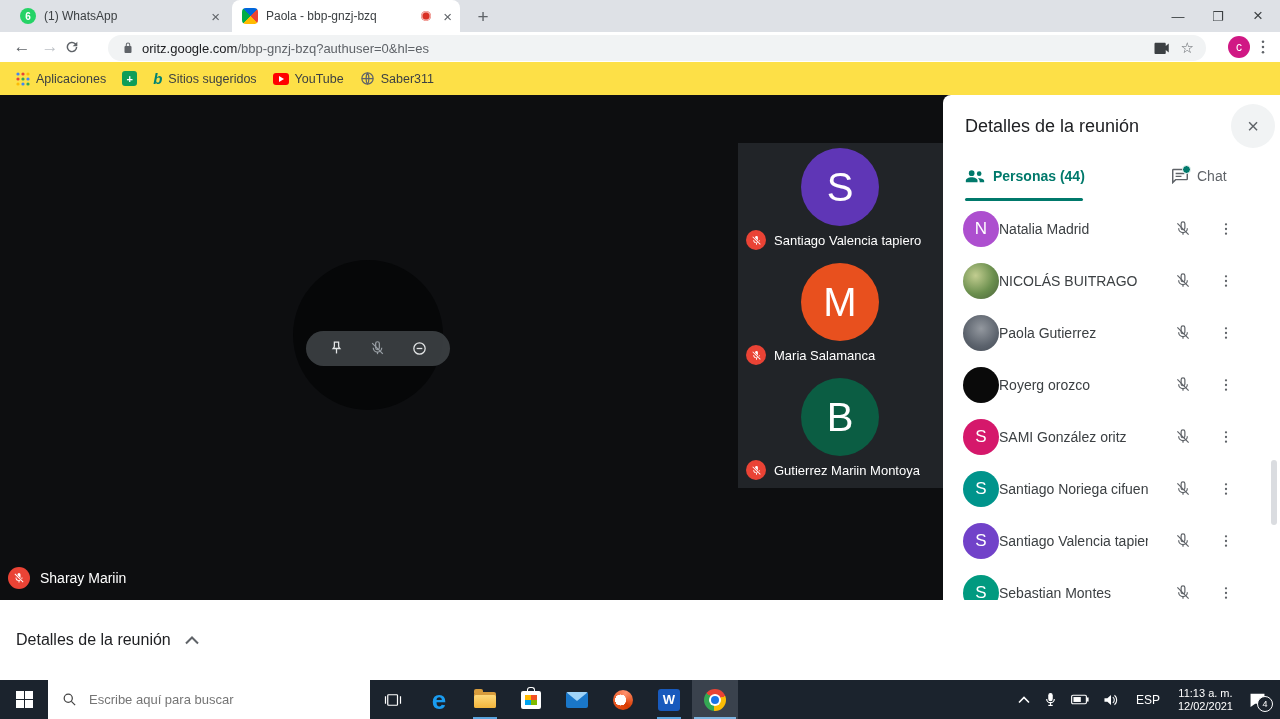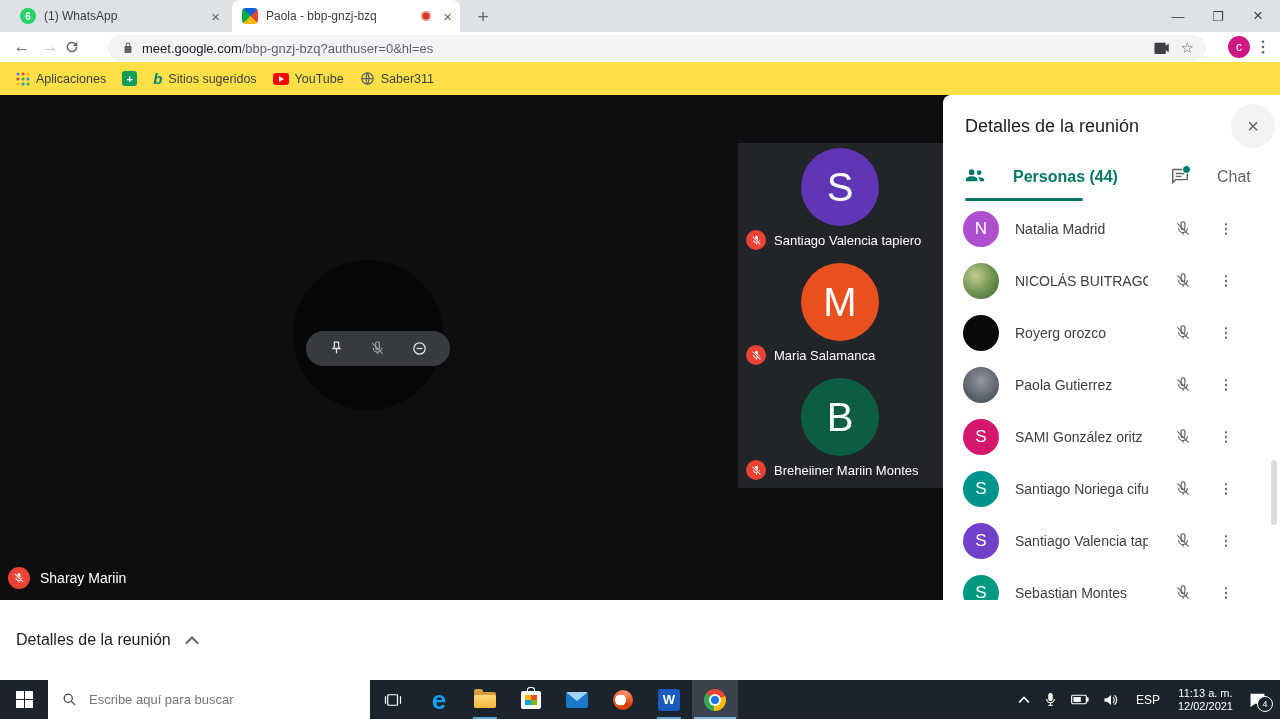--- a/index.html
+++ b/index.html
@@ -62,31 +62,31 @@
     color:#fff;font-size:40px;display:flex;align-items:center;justify-content:center;}
   .tile-foot{position:absolute;left:8px;bottom:8px;display:flex;align-items:center;max-width:192px;}
   .tile-name{color:#fff;font-size:13px;margin-left:8px;white-space:nowrap;}
 
   
   .panel{position:absolute;left:943px;top:0;width:337px;height:505px;background:#fff;border-radius:8px 0 0 0;overflow:hidden;}
   .panel-title{position:absolute;left:22px;top:21px;font-size:18px;color:#202124;}
   .panel-close{position:absolute;left:288px;top:9px;width:44px;height:44px;border-radius:50%;background:#f1f3f4;
     color:#5f6368;font-size:20px;display:flex;align-items:center;justify-content:center;}
   .ptabs{position:absolute;left:0;top:65px;width:337px;height:40px;}
-  .ptab{position:absolute;display:flex;align-items:flex-start;font-size:16px;gap:20px;}
+  .ptab{position:absolute;display:flex;align-items:center;font-size:14px;}
   .ptab.people{left:22px;top:8px;color:#00796b;font-weight:bold;}
   .ptab.chat{left:228px;top:8px;color:#5f6368;}
   .ptab .pt-ic{margin-right:8px;position:relative;}
   .chat-dot{position:absolute;right:-2px;top:-3px;width:7px;height:7px;border-radius:50%;background:#00796b;border:1.5px solid #fff;}
   .ptab-underline{position:absolute;left:22px;top:38px;width:118px;height:3px;border-radius:2px;background:#00796b;}
   .plist{position:absolute;left:0;top:108px;width:337px;height:397px;overflow:hidden;}
   .p-row{display:flex;align-items:center;height:52px;padding:0 46px 0 20px;}
   .p-avatar{width:36px;height:36px;border-radius:50%;color:#fff;font-size:17px;flex:0 0 auto;
     display:flex;align-items:center;justify-content:center;}
-  .p-name{flex:1;font-size:14px;color:#3c4043;margin-left:16px;white-space:nowrap;overflow:hidden;}
+  .p-name{flex:1;font-size:14px;color:#3c4043;white-space:nowrap;overflow:hidden;}
   .p-row .icon{margin-left:26px;flex:0 0 auto;}
   .panel-scrollthumb{position:absolute;left:328px;top:365px;width:6px;height:65px;border-radius:3px;background:#dadce0;}
 
   
   .bottombar{position:absolute;left:0;top:600px;width:1280px;height:80px;background:#fff;}
   .bb-details{position:absolute;left:16px;top:0;height:80px;display:flex;align-items:center;font-size:16px;color:#202124;}
   .bb-details .chev{margin-left:14px;}
 
   
   .taskbar{position:absolute;left:0;top:680px;width:1280px;height:39px;background:#1b232d;display:flex;align-items:stretch;}
@@ -155,21 +155,21 @@
     <svg width="16" height="16" viewBox="0 0 24 24" fill="#5f6368">
         <path d="M17.65 6.35A8 8 0 1 0 20 12h-2.2a5.8 5.8 0 1 1-1.7-4.1L13 11h7V4l-2.35 2.35z"></path>
       </svg>
   </span>
   <div class="omnibox">
     <span style="margin:0 8px 0 14px;">
       <svg width="12" height="14" viewBox="0 0 24 24" fill="#5f6368">
           <path d="M12 1a4.5 4.5 0 0 0-4.5 4.5V8H7a2 2 0 0 0-2 2v10a2 2 0 0 0 2 2h10a2 2 0 0 0 2-2V10a2 2 0 0 0-2-2h-.5V5.5A4.5 4.5 0 0 0 12 1zm-2.5 7V5.5a2.5 2.5 0 1 1 5 0V8h-5z"></path>
         </svg>
     </span>
-    <span class="omni-url"><span class="host">meet.google.com</span><span>/bbp-gnzj-bzq?authuser=0&amp;hl=es</span></span>
+    <span class="omni-url"><span class="host">oritz.google.com</span><span>/bbp-gnzj-bzq?authuser=0&amp;hl=es</span></span>
     <span>
       <svg width="18" height="14" viewBox="0 0 24 16" fill="#3c4043">
           <path d="M15 13.5V9.8l4 3.2V1l-4 3.2V1.5c0-.8-.7-1.5-1.5-1.5h-12C.7 0 0 .7 0 1.5v12c0 .8.7 1.5 1.5 1.5h12c.8 0 1.5-.7 1.5-1.5z" transform="translate(2,1)"></path>
         </svg>
     </span>
     <span class="omni-star">☆</span>
   </div>
   <div class="profile-av" style="position:absolute;left:1218px;top:4px;">c</div>
   <span style="position:absolute;left:1254px;top:6px;">
     <svg width="18" height="18" viewBox="0 0 24 24" fill="#5f6368">
@@ -280,21 +280,21 @@
   </div>
 
   <div class="tile">
     <div class="tile-av" style="background: rgb(11, 93, 67);">B</div>
     <div class="tile-foot">
       <span class="micbadge" style="width:20px;height:20px;">
         <svg width="11" height="11" viewBox="0 0 24 24" fill="#fff">
                 <path d="M15 11V5a3 3 0 0 0-6 0v1.2l6 6zM19 11h-1.7a5.3 5.3 0 0 1-.6 2.4l1.2 1.2A7 7 0 0 0 19 11zM4.3 3L3 4.3l16.7 16.7 1.3-1.3L4.3 3zM12 18a7 7 0 0 1-7-7h1.7a5.3 5.3 0 0 0 8.3 4.4l1.2 1.2c-.9.6-2 1-3.2 1.2V21h-2v-3.1c.3 0 .7.1 1 .1z"></path>
               </svg>
       </span>
-      <span class="tile-name">Breheiiner Mariin Montes</span>
+      <span class="tile-name">Gutierrez Mariin Montoya</span>
     </div>
   </div>
 </div>
   </div>
 
   <div class="panel">
     <div class="panel-title">Detalles de la reunión</div>
     <div class="panel-close">×</div>
     <div class="ptabs">
       <div class="ptab people">
@@ -356,42 +356,42 @@
     <span class="icon">
       <svg width="16" height="18" viewBox="0 0 24 24" fill="#5f6368">
               <circle cx="12" cy="5" r="1.7"></circle>
               <circle cx="12" cy="12" r="1.7"></circle>
               <circle cx="12" cy="19" r="1.7"></circle>
             </svg>
     </span>
   </div>
 
   <div class="p-row">
+    <div class="p-avatar" style="background: radial-gradient(circle at 50% 38%, rgb(147, 152, 159), rgb(92, 99, 109) 60%, rgb(69, 76, 86));"></div>
+    <div class="p-name">Paola Gutierrez</div>
+    <span class="icon">
+      <svg width="18" height="18" viewBox="0 0 24 24" fill="none" stroke="#5f6368" stroke-width="1.6">
+              <rect x="9.5" y="2.5" width="5" height="10.5" rx="2.5"></rect>
+              <path d="M6.2 11a5.8 5.8 0 0 0 11.6 0"></path>
+              <line x1="12" y1="16.8" x2="12" y2="19.8"></line>
+              <line x1="4.5" y1="4.5" x2="19.5" y2="19.5"></line>
+            </svg>
+    </span>
+    <span class="icon">
+      <svg width="16" height="18" viewBox="0 0 24 24" fill="#5f6368">
+              <circle cx="12" cy="5" r="1.7"></circle>
+              <circle cx="12" cy="12" r="1.7"></circle>
+              <circle cx="12" cy="19" r="1.7"></circle>
+            </svg>
+    </span>
+  </div>
+
+  <div class="p-row">
     <div class="p-avatar" style="background: rgb(10, 10, 10);"></div>
     <div class="p-name">Royerg orozco</div>
-    <span class="icon">
-      <svg width="18" height="18" viewBox="0 0 24 24" fill="none" stroke="#5f6368" stroke-width="1.6">
-              <rect x="9.5" y="2.5" width="5" height="10.5" rx="2.5"></rect>
-              <path d="M6.2 11a5.8 5.8 0 0 0 11.6 0"></path>
-              <line x1="12" y1="16.8" x2="12" y2="19.8"></line>
-              <line x1="4.5" y1="4.5" x2="19.5" y2="19.5"></line>
-            </svg>
-    </span>
-    <span class="icon">
-      <svg width="16" height="18" viewBox="0 0 24 24" fill="#5f6368">
-              <circle cx="12" cy="5" r="1.7"></circle>
-              <circle cx="12" cy="12" r="1.7"></circle>
-              <circle cx="12" cy="19" r="1.7"></circle>
-            </svg>
-    </span>
-  </div>
-
-  <div class="p-row">
-    <div class="p-avatar" style="background: radial-gradient(circle at 50% 38%, rgb(147, 152, 159), rgb(92, 99, 109) 60%, rgb(69, 76, 86));"></div>
-    <div class="p-name">Paola Gutierrez</div>
     <span class="icon">
       <svg width="18" height="18" viewBox="0 0 24 24" fill="none" stroke="#5f6368" stroke-width="1.6">
               <rect x="9.5" y="2.5" width="5" height="10.5" rx="2.5"></rect>
               <path d="M6.2 11a5.8 5.8 0 0 0 11.6 0"></path>
               <line x1="12" y1="16.8" x2="12" y2="19.8"></line>
               <line x1="4.5" y1="4.5" x2="19.5" y2="19.5"></line>
             </svg>
     </span>
     <span class="icon">
       <svg width="16" height="18" viewBox="0 0 24 24" fill="#5f6368">

